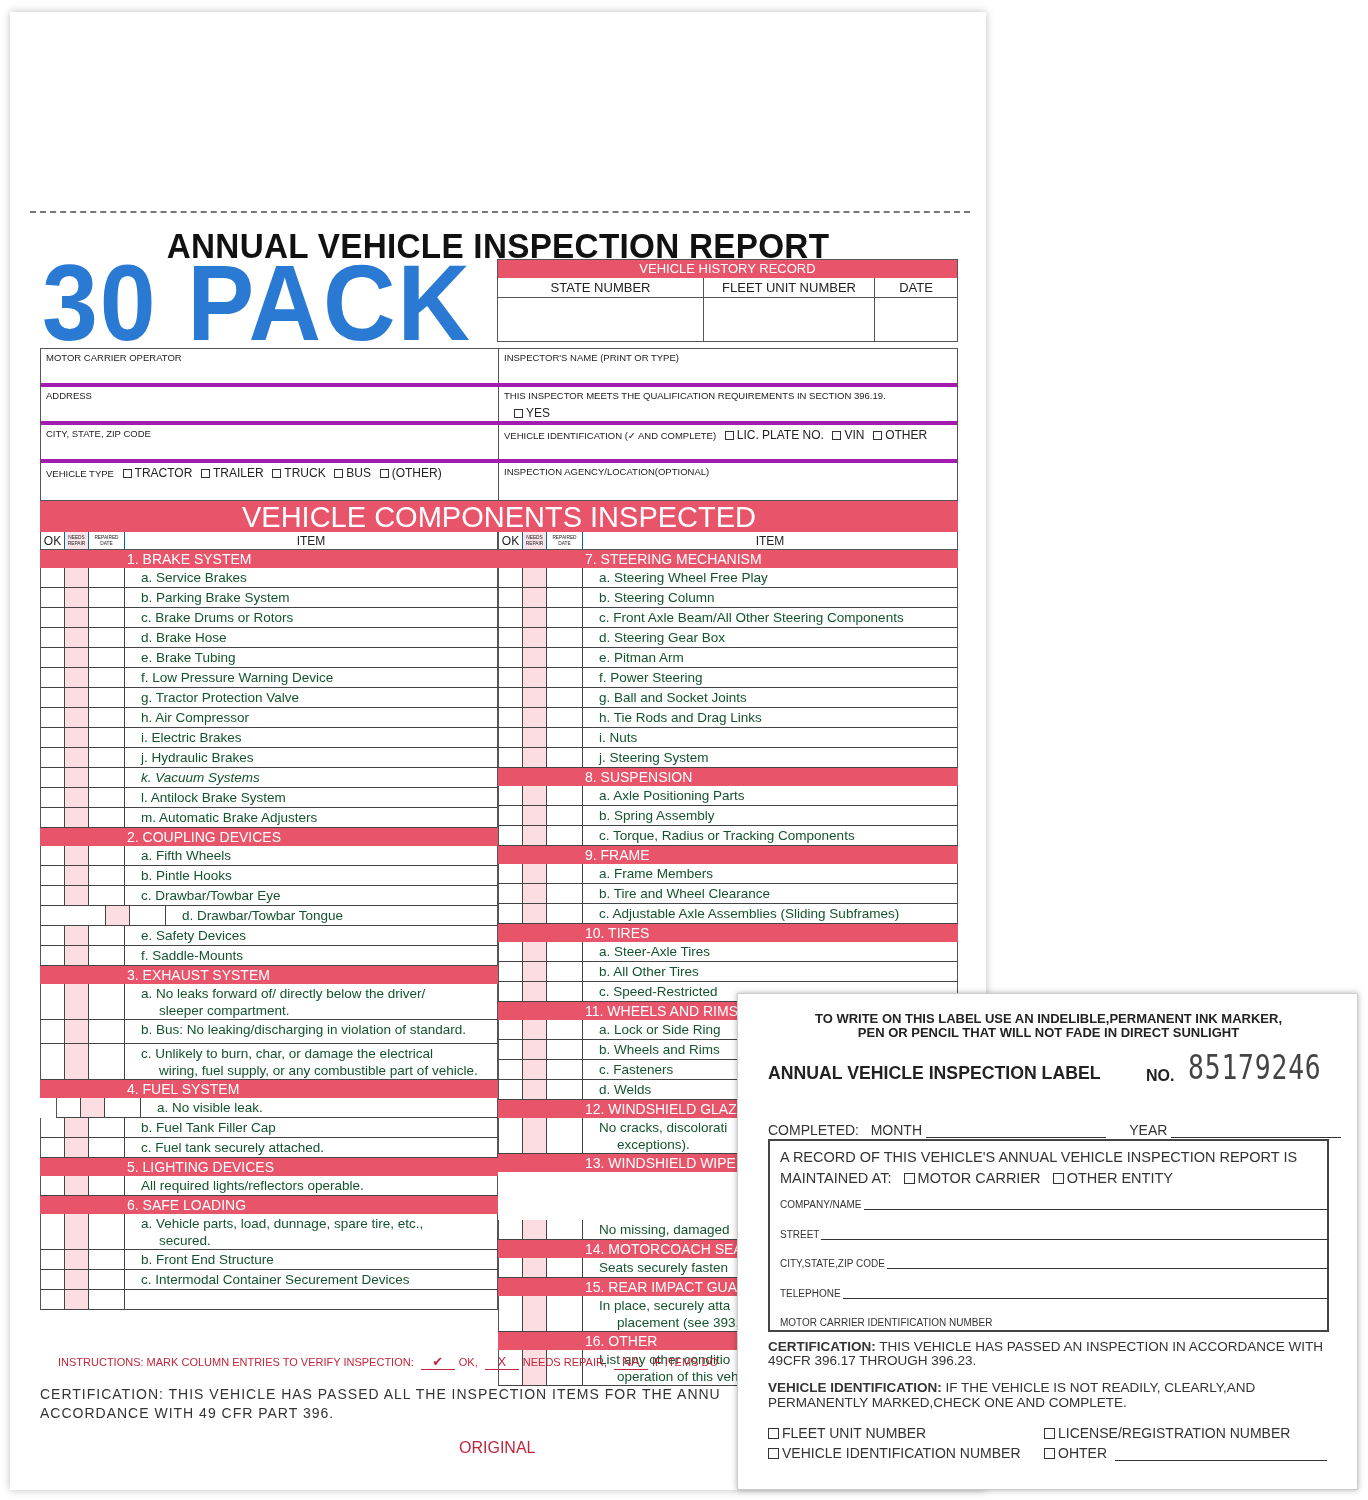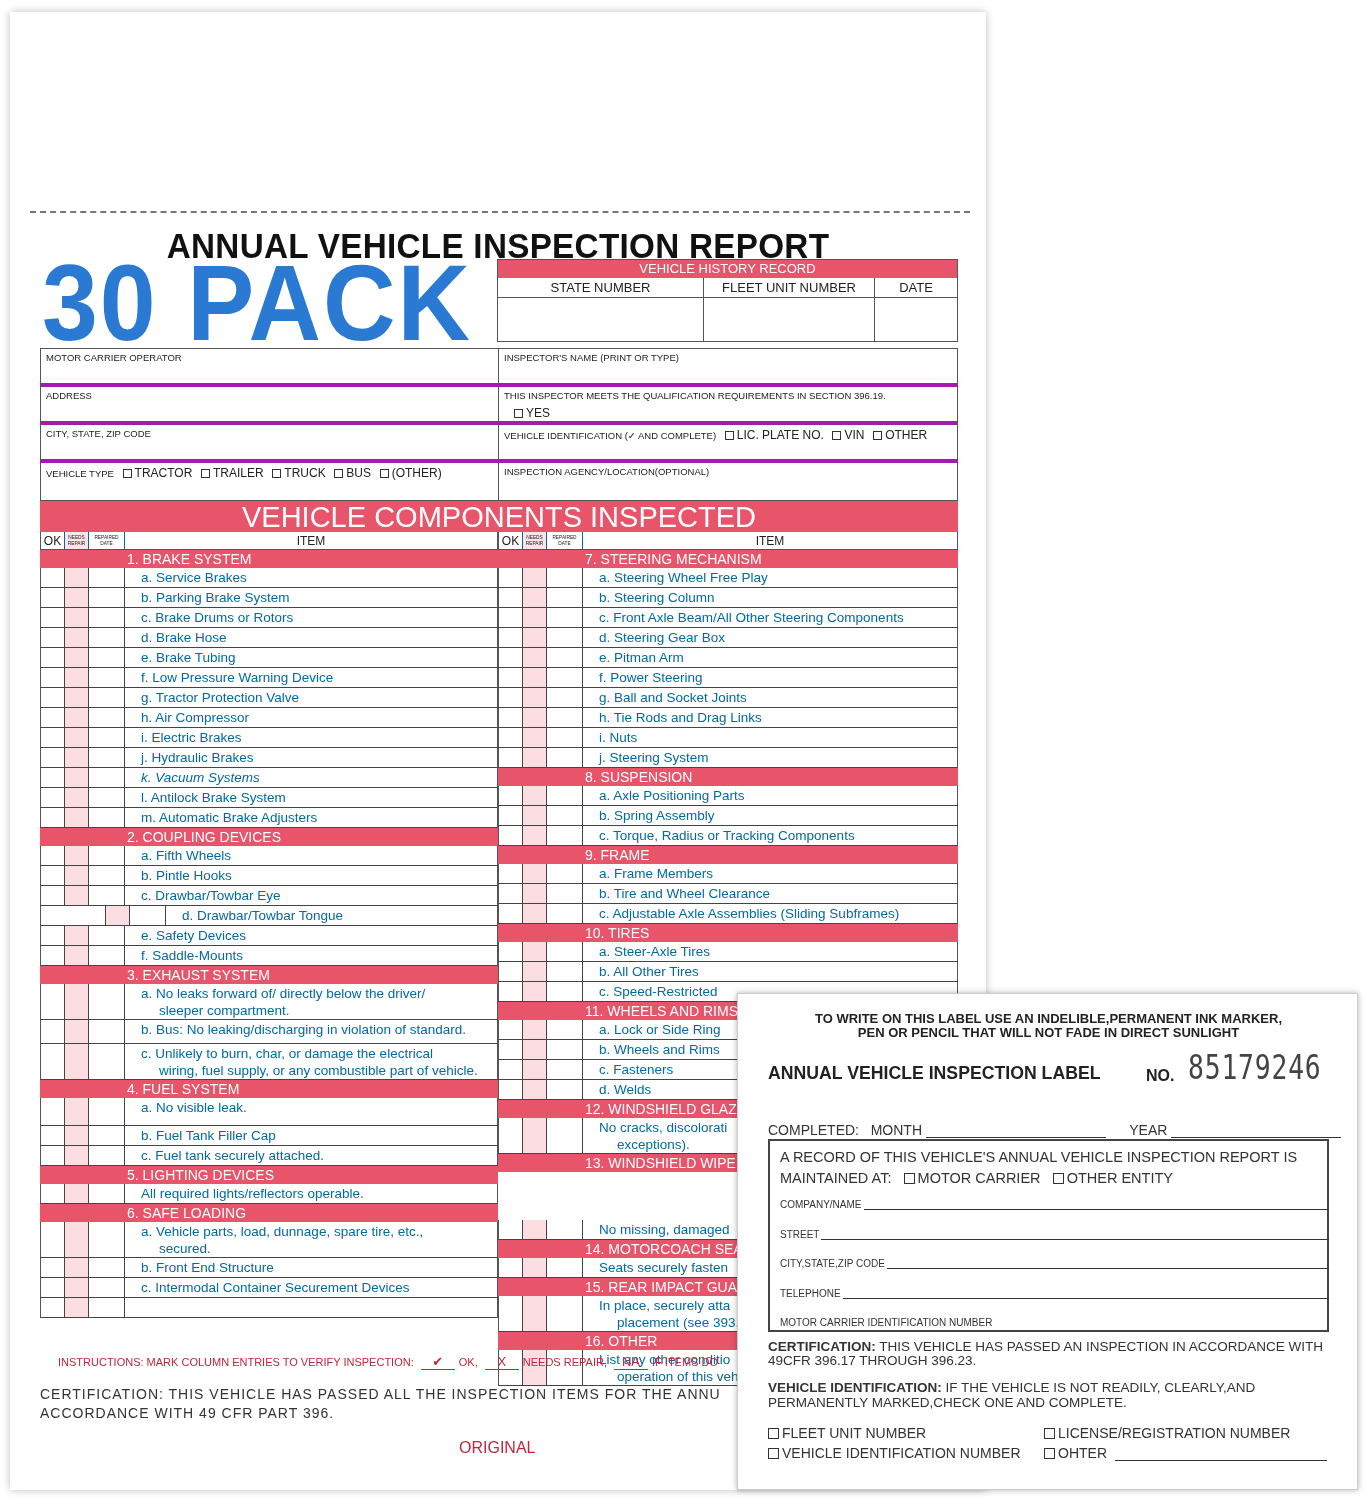--- a/index.html
+++ b/index.html
@@ -64,21 +64,21 @@
   .thead .ok { width: 24px; font-size: 12px; line-height: 18px; }
   .thead .nr { width: 24px; font-size: 4.8px; line-height: 6px; padding-top: 3px; background: #fbe4e8; }
   .thead .rd { width: 36px; font-size: 4.8px; line-height: 6px; padding-top: 3px; }
   .thead .item { flex: 1; font-size: 12px; line-height: 18px; border-right: none !important; }
 
   .sec { height: 18px; background: #e8546a; color: #fff; font-size: 14px; line-height: 18px; padding-left: 87px; }
   .row-item { display: flex; border-bottom: 1px solid #444; border-left: 1px solid #555; border-right: 1px solid #555; }
   .row-item .ok { width: 24px; border-right: 1px solid #444; }
   .row-item .nr { width: 24px; border-right: 1px solid #444; background: #fbdde2; }
   .row-item .rd { width: 36px; border-right: 1px solid #444; }
-  .row-item .txt { flex: 1; font-size: 13.5px; line-height: 17px; padding-left: 16px; padding-top: 1px; color: #0369a1; }
+  .row-item .txt { flex: 1; font-size: 13.5px; line-height: 17px; padding-left: 16px; padding-top: 1px; color: #14532d; }
   .row-item .txt .sub { padding-left: 18px; display: block; }
 
   .instructions {
     position: absolute; left: 48px; top: 1342px; font-size: 11px; color: #c0263c; white-space: nowrap;
   }
   .instructions .mark { display: inline-block; border-bottom: 1px solid #c0263c; width: 34px; text-align: center; font-size: 13px; margin: 0 4px; }
   .certification {
     position: absolute; left: 30px; top: 1373px; font-size: 14px; color: #333; letter-spacing: 1px; line-height: 19px; white-space: nowrap;
   }
   .original { position: absolute; left: 449px; top: 1427px; font-size: 16px; color: #c0263c; }
@@ -344,21 +344,21 @@
         <div class="row-item" style="height: 36px;">
           <div class="ok"></div>
           <div class="nr"></div>
           <div class="rd"></div>
           <div class="txt">
             <span style="display: block;">c.  Unlikely to burn, char, or damage the electrical</span>
             <span class="sub" style="display: block;">wiring, fuel supply, or any combustible part of vehicle.</span>
           </div>
         </div>
         <div class="sec">4.  FUEL SYSTEM</div>
-        <div class="row-item" style="height: 28px;">
+        <div class="row-item" style="height: 20px; margin-left: 16px;">
           <div class="ok"></div>
           <div class="nr"></div>
           <div class="rd"></div>
           <div class="txt">
             <span style="display: block;">a.  No visible leak.</span>
           </div>
         </div>
         <div class="row-item" style="height: 20px;">
           <div class="ok"></div>
           <div class="nr"></div>

